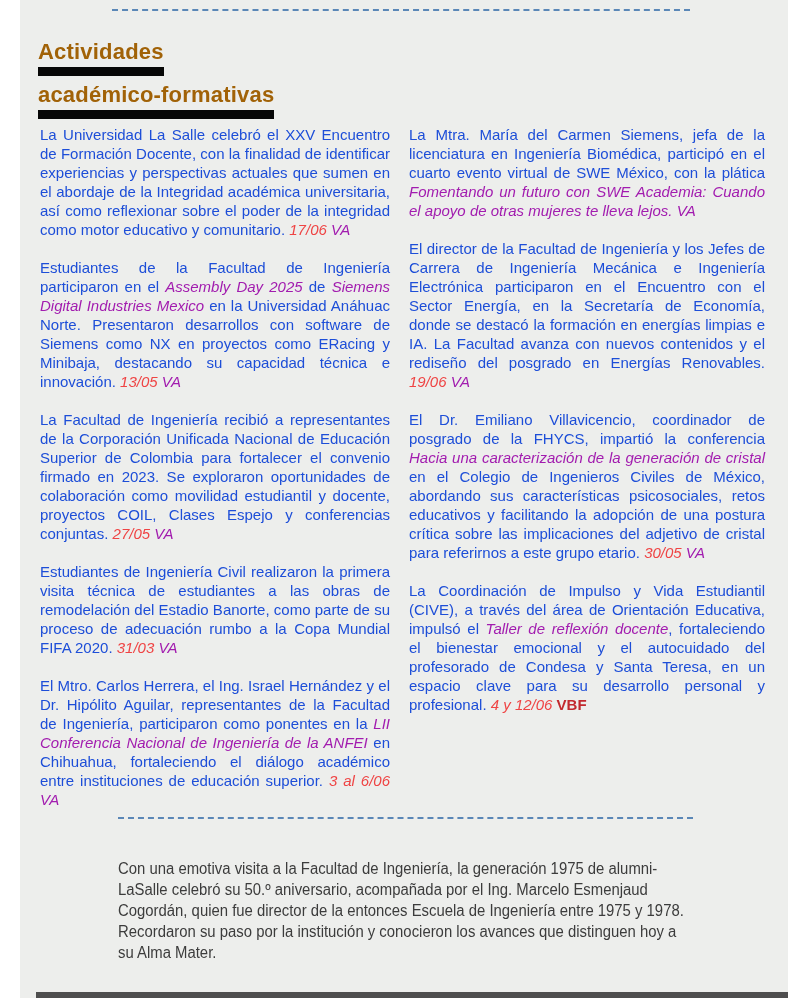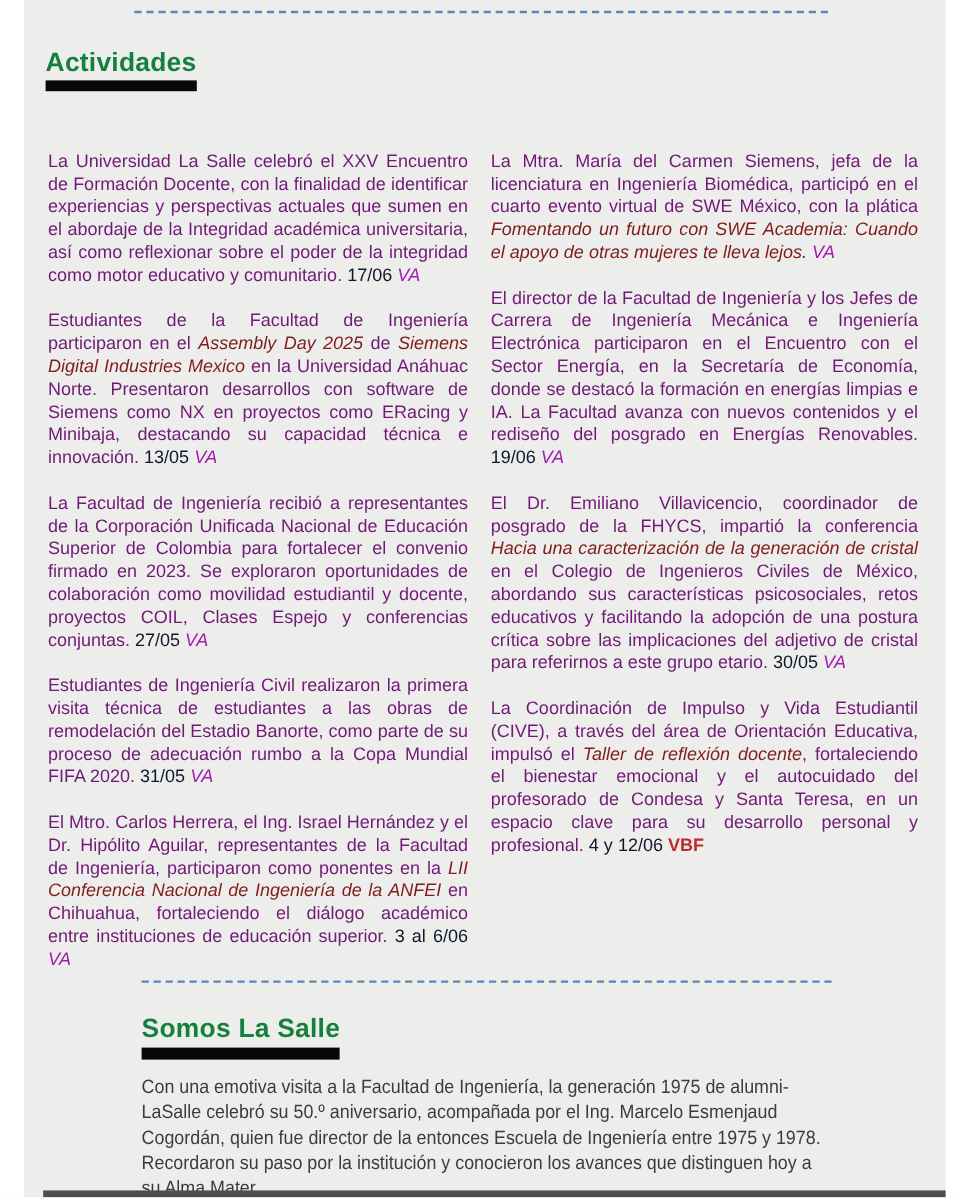--- a/index.html
+++ b/index.html
@@ -35,43 +35,43 @@
     position: absolute;
     left: 38px;
     top: 40px;
   }
   .title-line { margin: 0 0 7px 0; }
   .title-line span {
     display: inline-block;
     font-weight: bold;
     font-size: 22px;
     line-height: 24px;
-    color: #15803d;
+    color: #a16207;
     border-bottom: 9px solid #070707;
     padding-bottom: 3px;
     letter-spacing: 0.2px;
   }
 
   .col {
     position: absolute;
     top: 125px;
     color: #3c3c3c;
     font-size: 15px;
     line-height: 19px;
     text-align: justify;
     hyphens: auto;
     -webkit-hyphens: auto;
   }
   .col-left  { left: 40px;  width: 350px; }
   .col-right { left: 409px; width: 356px; }
   .par { margin: 0 0 19px 0; }
 
-  .seg-n   { color: #701a75; margin-top: 20px; }
-  .seg-i   { color: #7f1d1d; font-style: italic; }
-  .seg-d   { color: #0f172a; }
+  .seg-n   { color: #1d4ed8; margin-top: 20px; }
+  .seg-i   { color: #a21caf; font-style: italic; }
+  .seg-d   { color: #ef4444; font-style: italic; }
   .seg-va  { color: #a21caf; font-style: italic; }
   .seg-vbf { color: #c2292e; font-weight: bold; }
 
   .somos {
     position: absolute;
     left: 118px;
     top: 845px;
     width: 640px;
   }
   .somos .title-line span {
@@ -105,41 +105,41 @@
 <div class="page">
 
   <div class="content-bg"></div>
 
   <div class="dash dash-top"></div>
 
   <header class="main-title">
     <div class="title-line">
       <span>Actividades</span>
     </div>
+    <div class="title-line">
+      <span>académico-formativas</span>
+    </div>
   </header>
 
   <div class="col col-left" id="col-left">
       <p class="par"><span class="seg-n">La Universidad La Salle celebró el XXV Encuentro de Formación Docente, con la finalidad de identificar experiencias y perspectivas actuales que sumen en el abordaje de la Integridad académica universitaria, así como reflexionar sobre el poder de la integridad como motor educativo y comunitario. </span><span class="seg-d">17/06 </span><span class="seg-va">VA</span></p>
       <p class="par"><span class="seg-n">Estudiantes de la Facultad de Ingeniería participaron en el </span><span class="seg-i">Assembly Day 2025</span><span class="seg-n"> de </span><span class="seg-i">Siemens Digital Industries Mexico</span><span class="seg-n"> en la Universidad Anáhuac Norte. Presentaron desarrollos con software de Siemens como NX en proyectos como ERacing y Minibaja, destacando su capacidad técnica e innovación. </span><span class="seg-d">13/05 </span><span class="seg-va">VA</span></p>
       <p class="par"><span class="seg-n">La Facultad de Ingeniería recibió a representantes de la Corporación Unificada Nacional de Educación Superior de Colombia para fortalecer el convenio firmado en 2023. Se exploraron oportunidades de colaboración como movilidad estudiantil y docente, proyectos COIL, Clases Espejo y conferencias conjuntas. </span><span class="seg-d">27/05 </span><span class="seg-va">VA</span></p>
-      <p class="par"><span class="seg-n">Estudiantes de Ingeniería Civil realizaron la primera visita técnica de estudiantes a las obras de remodelación del Estadio Banorte, como parte de su proceso de adecuación rumbo a la Copa Mundial FIFA 2020. </span><span class="seg-d">31/05 </span><span class="seg-va">VA</span></p>
+      <p class="par"><span class="seg-n">Estudiantes de Ingeniería Civil realizaron la primera visita técnica de estudiantes a las obras de remodelación del Estadio Banorte, como parte de su proceso de adecuación rumbo a la Copa Mundial FIFA 2020. </span><span class="seg-d">31/03 </span><span class="seg-va">VA</span></p>
       <p class="par"><span class="seg-n">El Mtro. Carlos Herrera, el Ing. Israel Hernández y el Dr. Hipólito Aguilar, representantes de la Facultad de Ingeniería, participaron como ponentes en la </span><span class="seg-i">LII Conferencia Nacional de Ingeniería de la ANFEI</span><span class="seg-n"> en Chihuahua, fortaleciendo el diálogo académico entre instituciones de educación superior. </span><span class="seg-d">3 al 6/06 </span><span class="seg-va">VA</span></p>
     </div>
 
   <div class="col col-right" id="col-right">
       <p class="par"><span class="seg-n">La Mtra. María del Carmen Siemens, jefa de la licenciatura en Ingeniería Biomédica, participó en el cuarto evento virtual de SWE México, con la plática </span><span class="seg-i">Fomentando un futuro con SWE Academia: Cuando el apoyo de otras mujeres te lleva lejos.</span><span class="seg-n"> </span><span class="seg-va">VA</span></p>
       <p class="par"><span class="seg-n">El director de la Facultad de Ingeniería y los Jefes de Carrera de Ingeniería Mecánica e Ingeniería Electrónica participaron en el Encuentro con el Sector Energía, en la Secretaría de Economía, donde se destacó la formación en energías limpias e IA. La Facultad avanza con nuevos contenidos y el rediseño del posgrado en Energías Renovables. </span><span class="seg-d">19/06 </span><span class="seg-va">VA</span></p>
       <p class="par"><span class="seg-n">El Dr. Emiliano Villavicencio, coordinador de posgrado de la FHYCS, impartió la conferencia </span><span class="seg-i">Hacia una caracterización de la generación de cristal</span><span class="seg-n"> en el Colegio de Ingenieros Civiles de México, abordando sus características psicosociales, retos educativos y facilitando la adopción de una postura crítica sobre las implicaciones del adjetivo de cristal para referirnos a este grupo etario. </span><span class="seg-d">30/05 </span><span class="seg-va">VA</span></p>
       <p class="par"><span class="seg-n">La Coordinación de Impulso y Vida Estudiantil (CIVE), a través del área de Orientación Educativa, impulsó el </span><span class="seg-i">Taller de reflexión docente</span><span class="seg-n">, fortaleciendo el bienestar emocional y el autocuidado del profesorado de Condesa y Santa Teresa, en un espacio clave para su desarrollo personal y profesional. </span><span class="seg-d">4 y 12/06 </span><span class="seg-vbf">VBF</span></p>
     </div>
 
   <div class="dash dash-mid"></div>
 
   <section class="somos">
-    <div class="title-line">
-      <span>Somos La Salle</span>
-    </div>
     <p class="somos-par">Con una emotiva visita a la Facultad de Ingeniería, la generación 1975 de alumni-LaSalle celebró su 50.º aniversario, acompañada por el Ing. Marcelo Esmenjaud Cogordán, quien fue director de la entonces Escuela de Ingeniería entre 1975 y 1978. Recordaron su paso por la institución y conocieron los avances que distinguen hoy a su Alma Mater.</p>
   </section>
 
   <div class="bottom-bar"></div>
 
 </div>
 
 </body></html>

